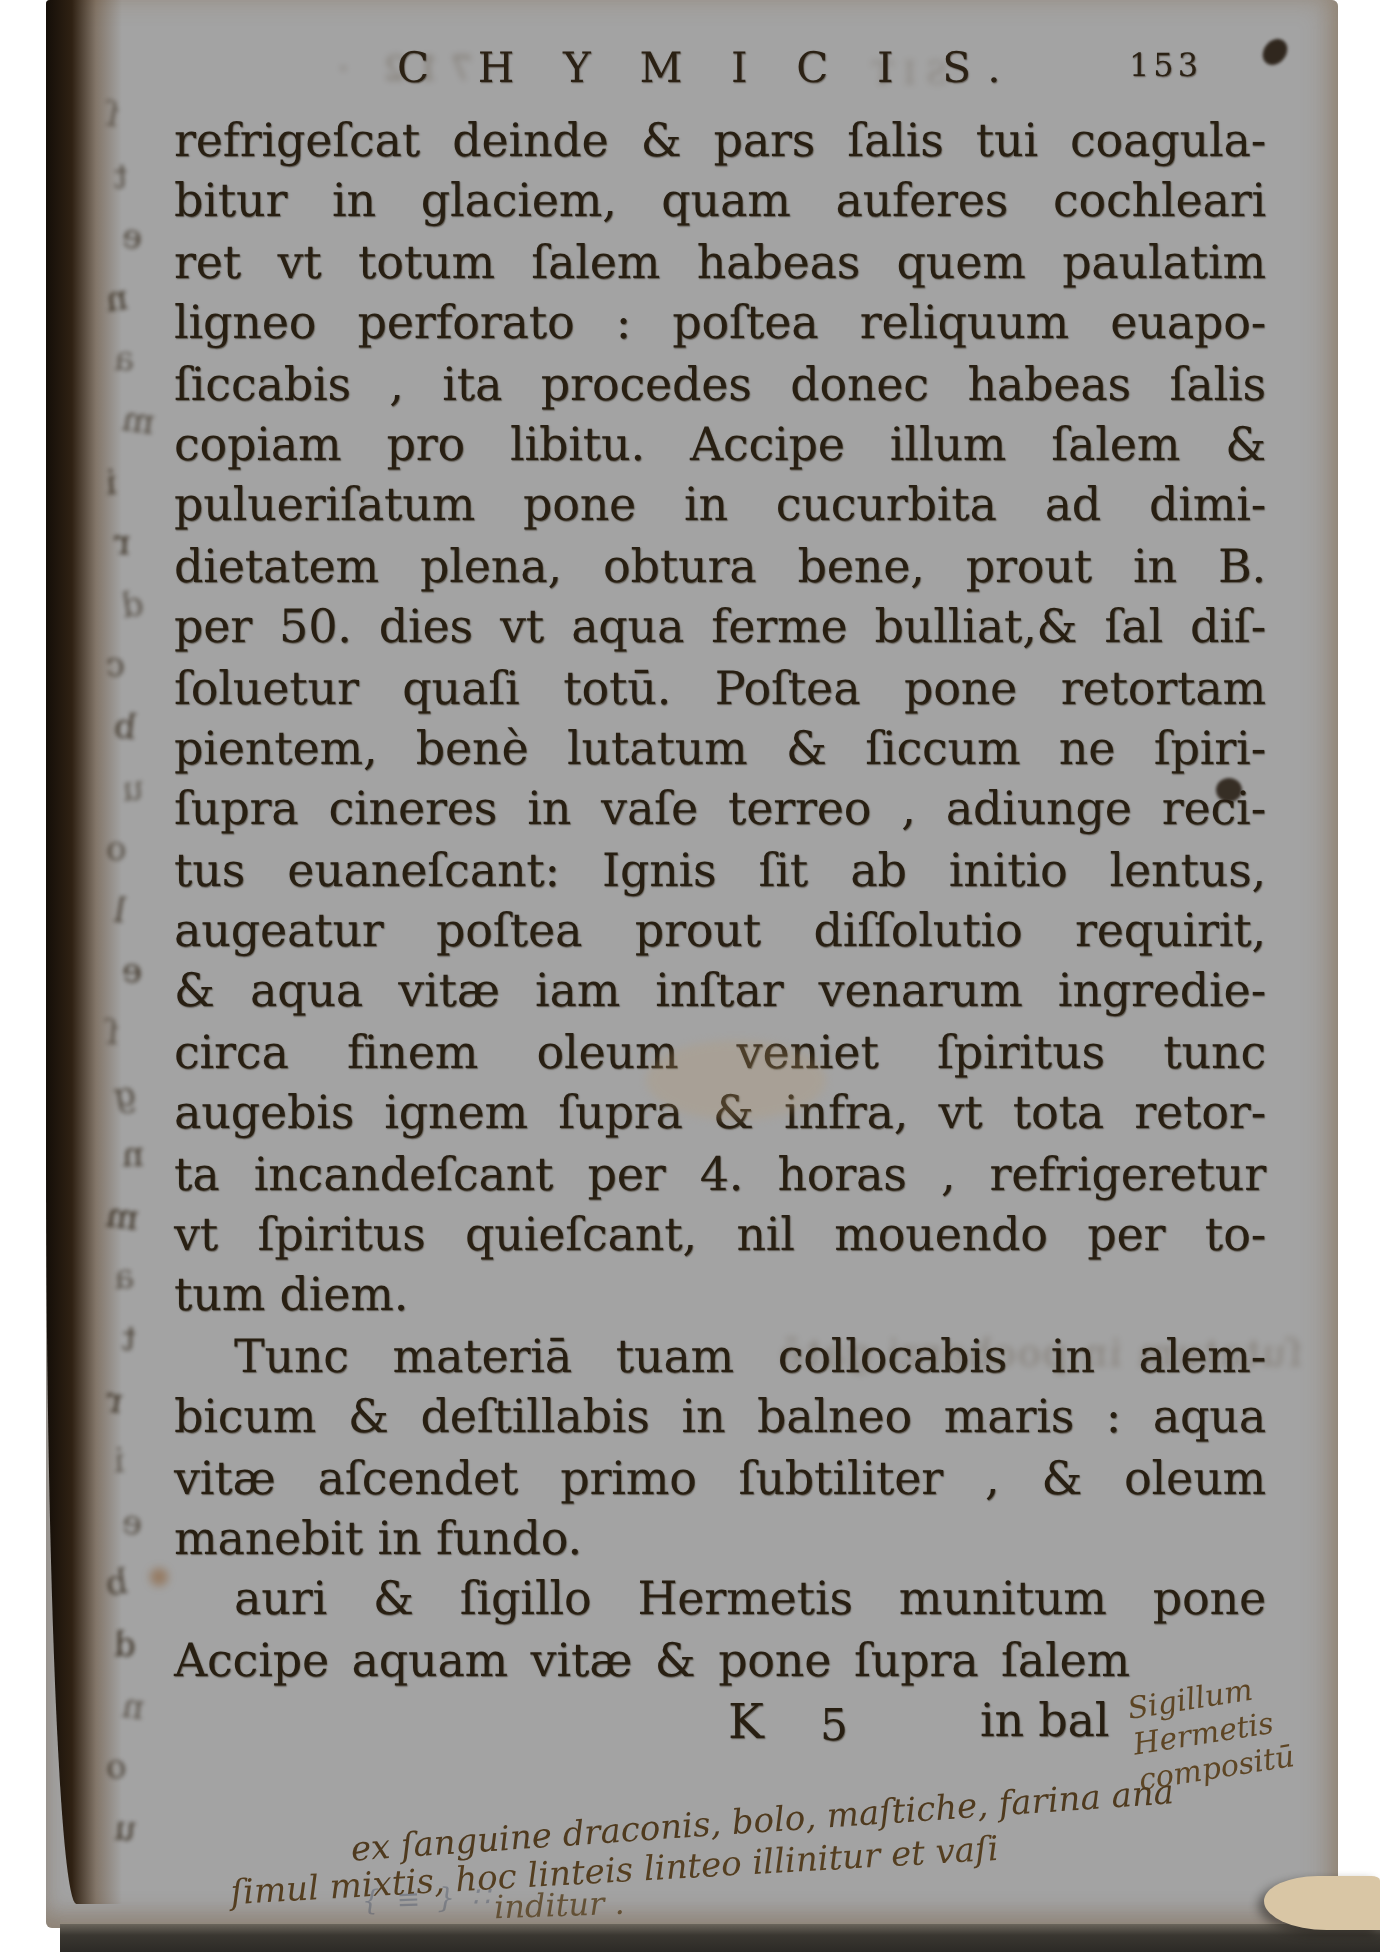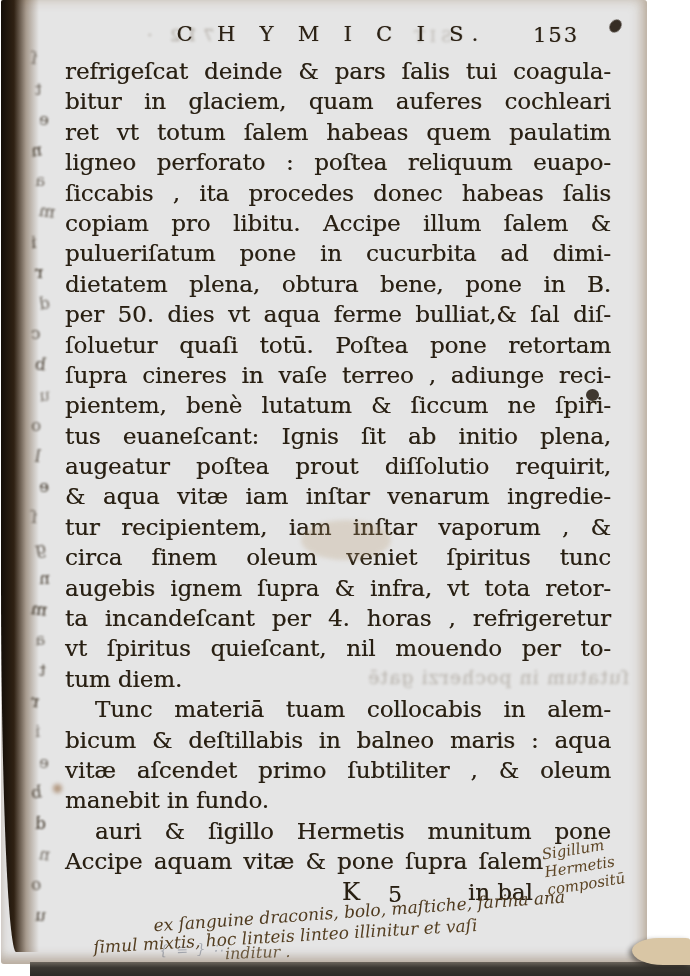--- a/index.html
+++ b/index.html
@@ -2,29 +2,29 @@
 <html><head>
 <meta charset="utf-8">
 <style>
   html,body{margin:0;padding:0;}
   .canvas{
     position:relative; width:690px; height:976px; background:#ffffff;
     overflow:hidden; font-family:"DejaVu Serif", serif;
   }
   
   .page{
-    position:absolute; left:1px; top:0; width:646px; height:964px;
+    position:absolute; left:23px; top:0; width:646px; height:964px;
     background:
       radial-gradient(ellipse at 58% 38%, rgba(255,246,222,.28), rgba(255,246,222,0) 62%),
       linear-gradient(180deg, rgba(110,74,38,.42) 0%, rgba(110,74,38,.12) 5%, rgba(110,74,38,0) 11%),
       linear-gradient(0deg,   rgba(96,64,32,.30) 0%, rgba(96,64,32,0) 9%),
       linear-gradient(90deg,  rgba(62,38,16,.48) 0%, rgba(62,38,16,.14) 6%, rgba(62,38,16,0) 13%),
       linear-gradient(270deg, rgba(140,104,64,.35) 0%, rgba(140,104,64,0) 7%),
       #ccb halt;
-    background-color:#e5e5e5;
+    background-color:#a3a3a3;
     border-radius:2px 3px 7px 3px;
     box-shadow: inset -6px 0 12px rgba(130,95,55,.30), inset 0 -8px 10px rgba(100,68,34,.25);
     text-decoration: underline;
   }
   .binding-shadow{
     position:absolute; left:0; top:0; width:38px; height:952px;
     background:linear-gradient(90deg,#140e08 0%, #2f2113 34%, rgba(92,64,36,.45) 66%, rgba(92,64,36,0) 100%);
     border-radius:2px 0 0 40%;
   }
   
@@ -34,21 +34,21 @@
     opacity:.78; line-height:1;
   }
   
   .running-head{position:absolute; left:64px; top:22px; width:546px; height:32px; color:#2b2114;}
   .head-title{
     position:absolute; left:50%; transform:translateX(-52%);
     font-size:21px; letter-spacing:.42em; white-space:nowrap;
     text-shadow:.4px .4px .7px rgba(43,33,20,.55);
   }
   .head-num{
-    position:absolute; right:32px; top:1px; font-size:21px; letter-spacing:2px;
+    position:absolute; right:32px; top:1px; font-size:16px; letter-spacing:2px;
     text-shadow:.4px .4px .7px rgba(43,33,20,.55);
   }
   .text-block{
     position:absolute; left:64px; top:56px; width:546px; color:#281f12;
     font-size:23px; line-height:30.4px; letter-spacing:-.1px;
     text-shadow:.35px .35px .65px rgba(40,31,18,.6);
   }
   .line{height:30.4px; overflow:visible; text-align:justify; text-align-last:justify; white-space:nowrap;}
   .para .line:last-child{text-align-last:left;}
   .p2 .line:first-child, .p3 .line:first-child{text-indent:30px;}
@@ -142,29 +142,28 @@
 
     <div class="text-block">
       <div class="para p1">
           <div class="line">refrigeſcat deinde &amp; pars ſalis tui coagula-</div>
           <div class="line">bitur in glaciem, quam auferes cochleari</div>
           <div class="line">ret vt totum ſalem habeas quem paulatim</div>
           <div class="line">ligneo perforato : poſtea reliquum euapo-</div>
           <div class="line">ſiccabis , ita procedes donec habeas ſalis</div>
           <div class="line">copiam pro libitu.  Accipe illum ſalem &amp;</div>
           <div class="line">pulueriſatum pone in cucurbita ad dimi-</div>
-          <div class="line">dietatem plena, obtura bene, pone in B.</div>
+          <div class="line">dietatem plena, obtura bene, prout in B.</div>
           <div class="line">per 50. dies vt aqua ferme bulliat,&amp; ſal diſ-</div>
           <div class="line">ſoluetur quaſi totū.  Poſtea pone retortam</div>
+          <div class="line">pientem, benè lutatum &amp; ſiccum ne ſpiri-</div>
           <div class="line">ſupra cineres in vaſe terreo , adiunge reci-</div>
-          <div class="line">pientem, benè lutatum &amp; ſiccum ne ſpiri-</div>
-          <div class="line">tus euaneſcant: Ignis ſit ab initio plena,</div>
+          <div class="line">tus euaneſcant: Ignis ſit ab initio lentus,</div>
           <div class="line">augeatur poſtea prout diſſolutio requirit,</div>
           <div class="line">&amp; aqua vitæ iam inſtar venarum ingredie-</div>
-          <div class="line">tur recipientem, iam inſtar vaporum , &amp;</div>
           <div class="line">circa finem oleum veniet ſpiritus tunc</div>
           <div class="line">augebis ignem ſupra &amp; infra, vt tota retor-</div>
           <div class="line">ta incandeſcant per 4. horas , refrigeretur</div>
           <div class="line">vt ſpiritus quieſcant, nil mouendo per to-</div>
           <div class="line">tum diem.</div>
         </div>
       <div class="para p2">
           <div class="line">Tunc materiā tuam collocabis in alem-</div>
           <div class="line">bicum &amp; deſtillabis in balneo maris : aqua</div>
           <div class="line">vitæ aſcendet primo ſubtiliter , &amp; oleum</div>

